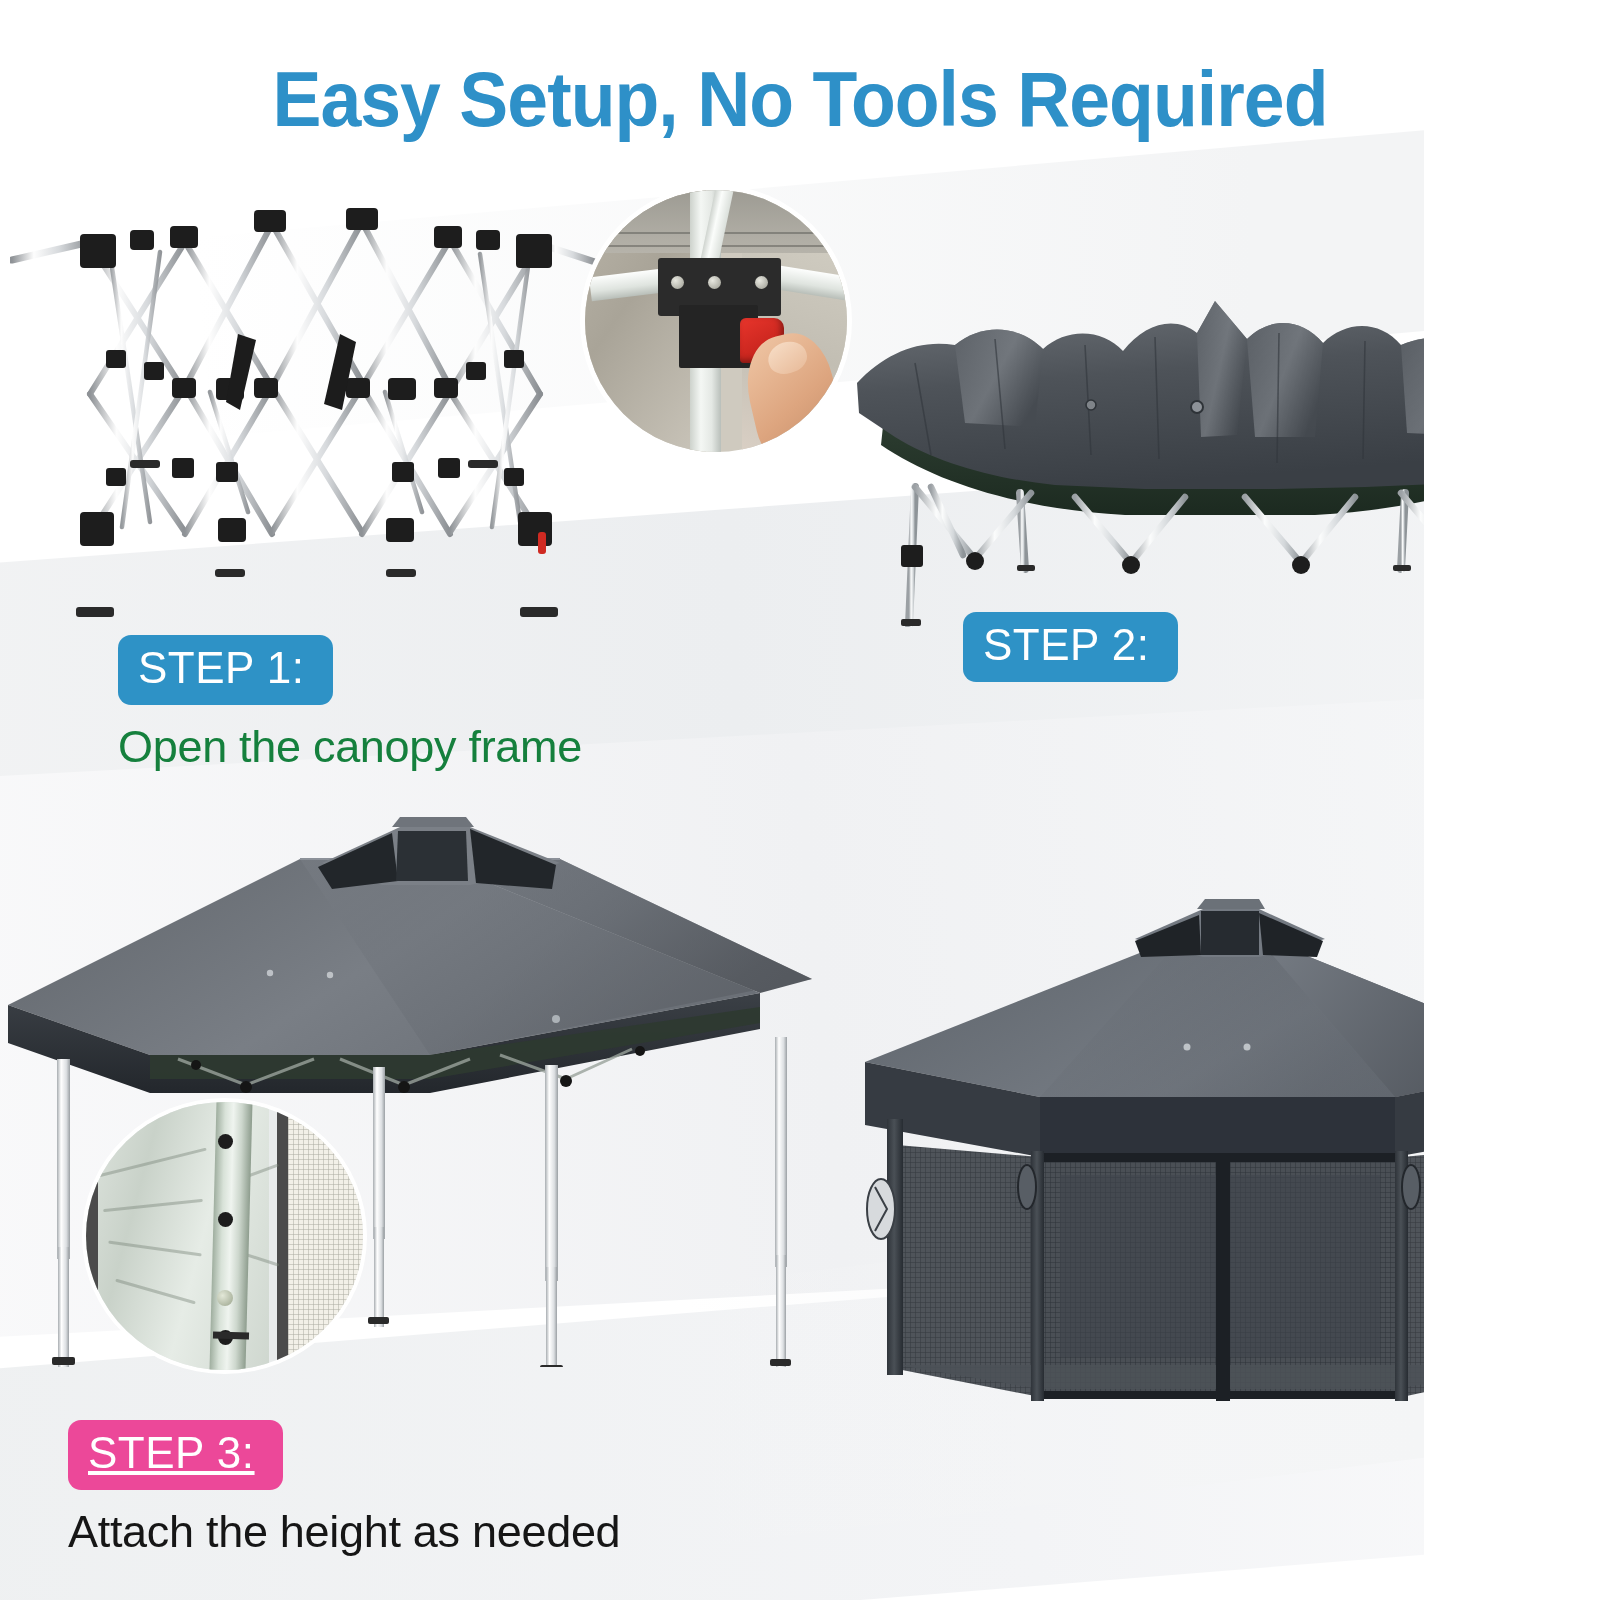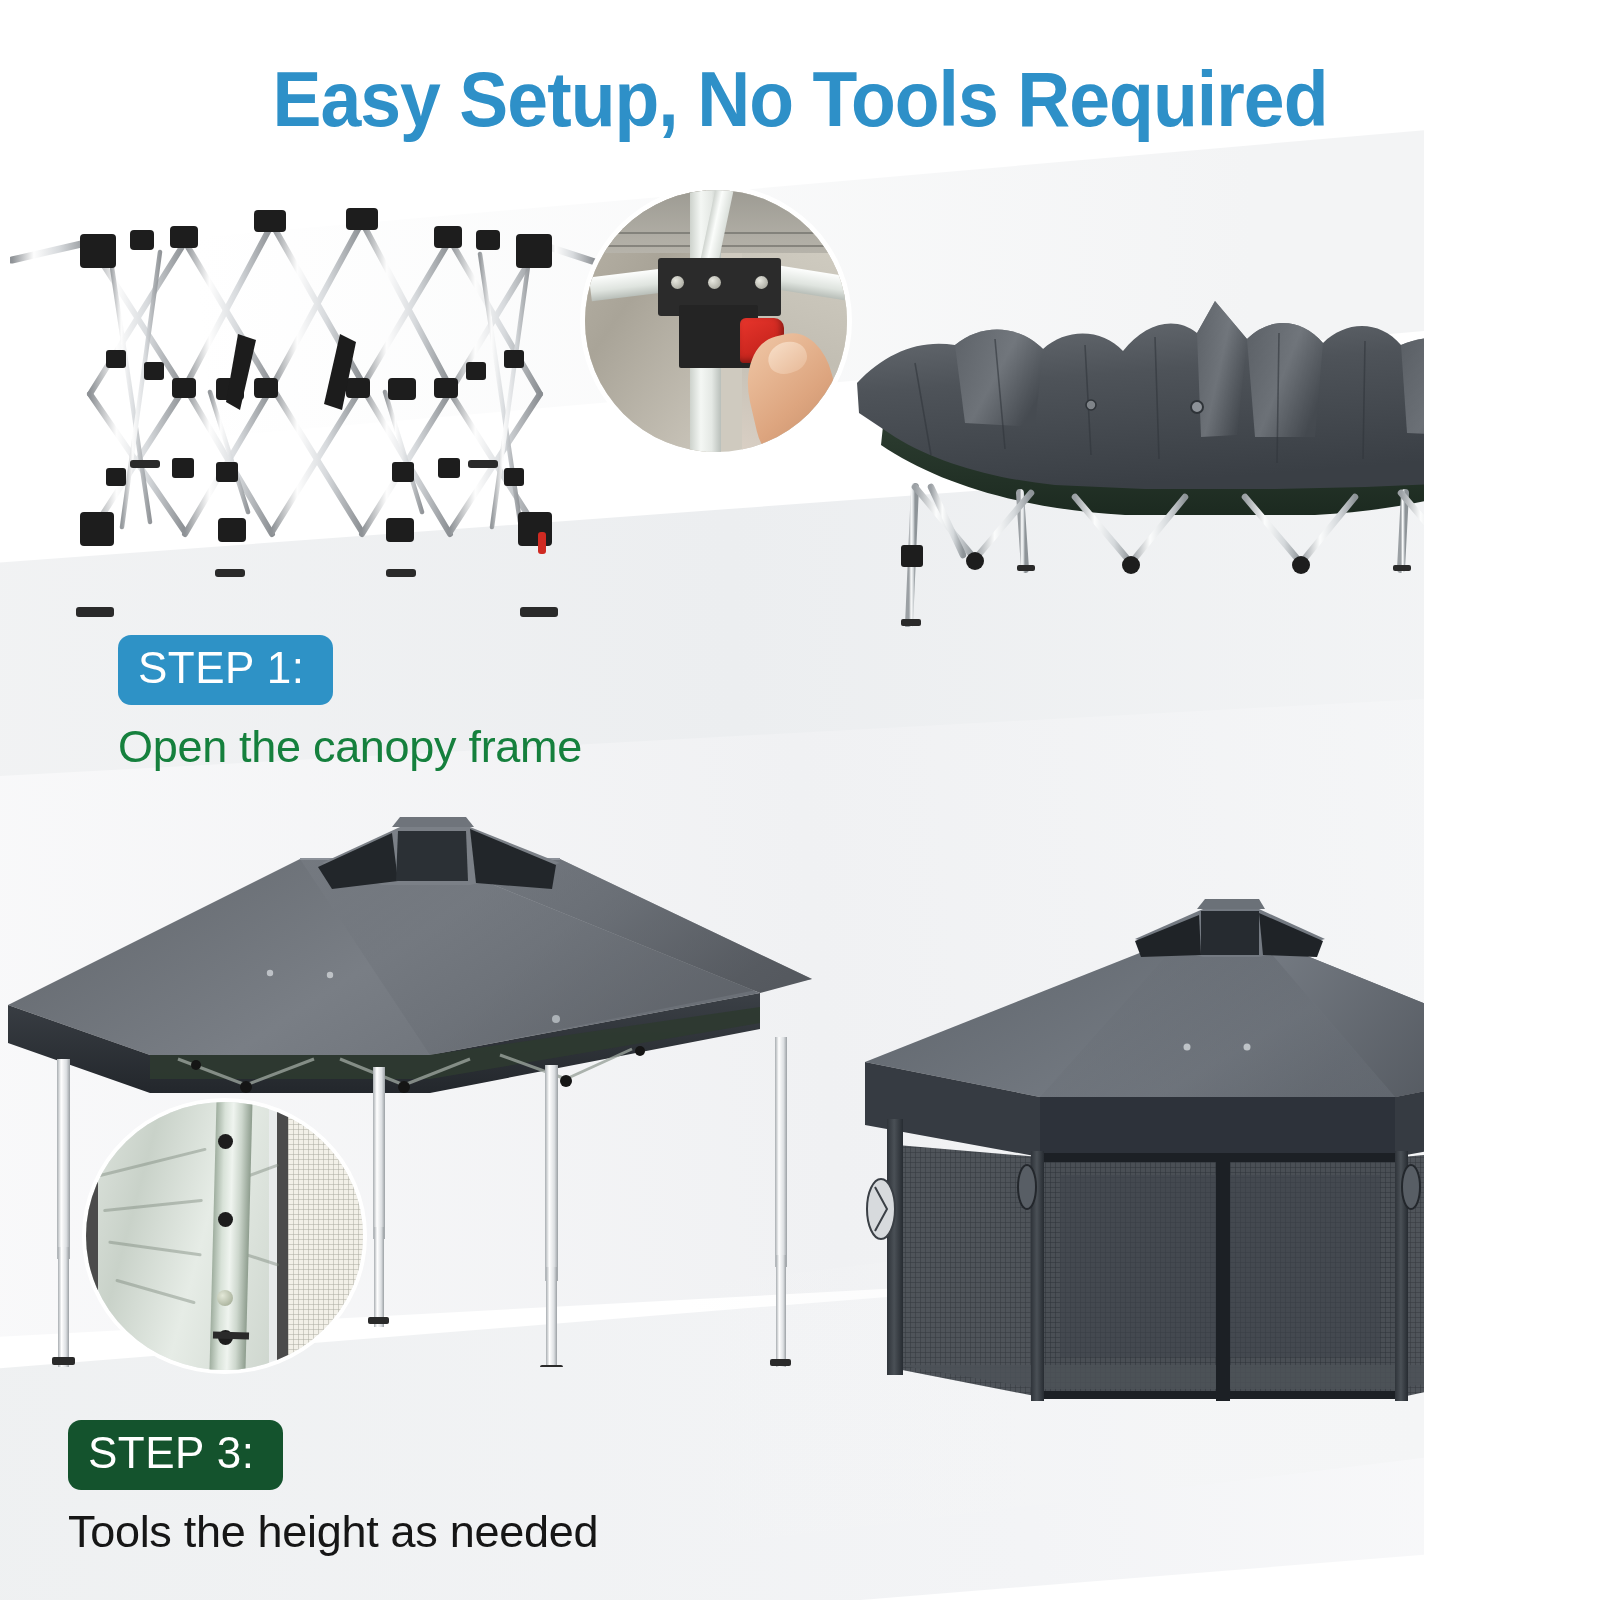--- a/index.html
+++ b/index.html
@@ -662,23 +662,24 @@
       </g>
     </svg>
   </div>
 
   <div class="caption" id="cap-1">
     <span class="badge" style="background-color: rgb(46, 146, 198); color: rgb(255, 255, 255);">STEP 1:</span>
     <div class="caption-text" style="color: #15803d;">Open the canopy frame</div>
   </div>
 
   <div class="caption" id="cap-2">
+    <span class="badge" style="background-color: rgb(46, 146, 198); color: rgb(255, 255, 255);">STEP 2:</span>
   </div>
 
   <div class="caption" id="cap-3">
-    <span class="badge" style="background-color: #14532d; color: rgb(255, 255, 255);">STEP 3:</span>
-    <div class="caption-text" style="color: rgb(22, 22, 22);">Tools the height as needed</div>
+    <span class="badge" style="background-color: #ec4899; color: rgb(255, 255, 255); text-decoration: underline;">STEP 3:</span>
+    <div class="caption-text" style="color: rgb(22, 22, 22);">Attach the height as needed</div>
   </div>
 
   <div class="caption" id="cap-4">
   </div>
 
 </div>
 
 </body></html>

